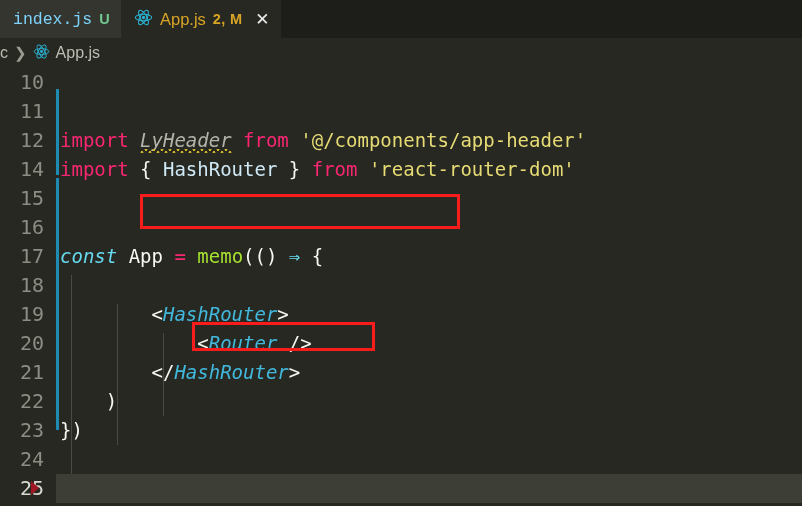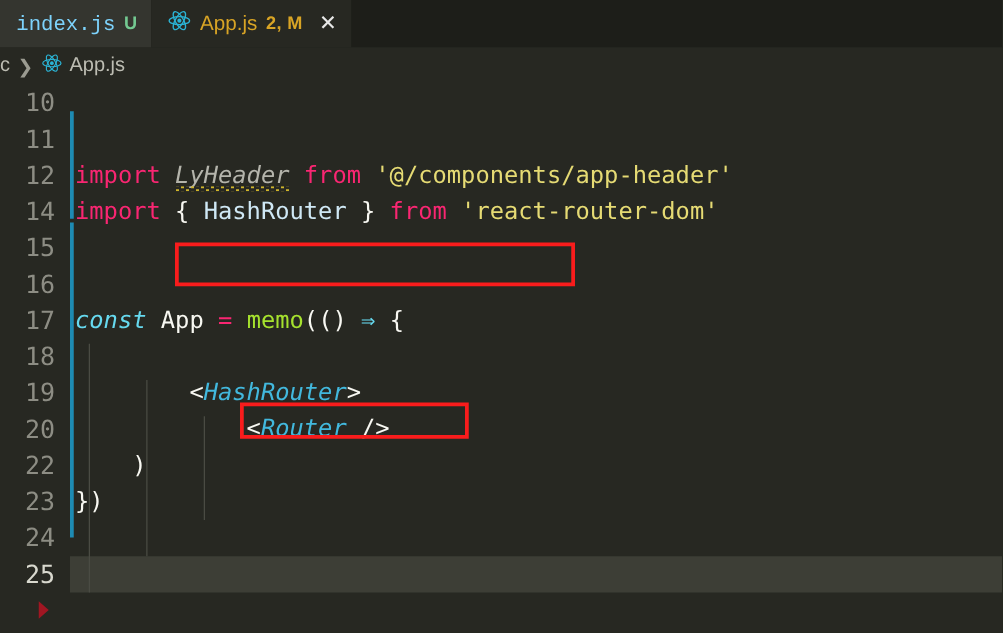--- a/index.html
+++ b/index.html
@@ -253,20 +253,21 @@
         <div class="code-line"><div class="ln">10</div><div class="code-text"></div></div>
         <div class="code-line"><div class="ln">11</div><div class="code-text"></div></div>
         <div class="code-line"><div class="ln">12</div><div class="code-text"><span class="t-kw">import </span><span class="sq-wrap"><span class="t-var">LyHeader</span><span class="squiggle"></span></span><span class="t-var"> </span><span class="t-kw">from</span><span class="t-str"> '@/components/app-header'</span></div></div>
         <div class="code-line"><div class="ln">14</div><div class="code-text"><span class="t-kw">import </span><span class="t-punct">{ </span><span class="t-cls">HashRouter</span><span class="t-punct"> } </span><span class="t-kw">from</span><span class="t-str"> 'react-router-dom'</span></div></div>
         <div class="code-line"><div class="ln">15</div></div>
         <div class="code-line"><div class="ln">16</div><div class="code-text"></div></div>
         <div class="code-line"><div class="ln">17</div><div class="code-text"><span class="t-ctrl">const</span><span class="t-white"> App </span><span class="t-op">=</span><span class="t-white"> </span><span class="t-fn">memo</span><span class="t-punct">(() </span><span class="t-arrow">⇒</span><span class="t-punct"> {</span></div></div>
         <div class="code-line"><div class="ln">18</div></div>
         <div class="code-line"><div class="ln">19</div><div class="code-text"><span class="t-white">        </span><span class="t-punct">&lt;</span><span class="t-tag">HashRouter</span><span class="t-punct">&gt;</span></div></div>
         <div class="code-line"><div class="ln">20</div><div class="code-text"><span class="t-white">            </span><span class="t-punct">&lt;</span><span class="t-tag">Router </span><span class="t-punct">/&gt;</span></div></div>
+        <div class="code-line"><div class="ln">21</div><div class="code-text"><span class="t-white">        </span><span class="t-punct">&lt;/</span><span class="t-tag">HashRouter</span><span class="t-punct">&gt;</span></div></div>
         <div class="code-line"><div class="ln">22</div><div class="code-text"><span class="t-punct">    )</span></div></div>
         <div class="code-line"><div class="ln">23</div><div class="code-text"><span class="t-punct">})</span></div></div>
         <div class="code-line"><div class="ln">24</div><div class="code-text"></div></div>
         <div class="code-line current"><div class="hl-current"></div><div class="ln">25</div><div class="code-text"></div></div>
       </div>
     <div id="gutter-marker"></div>
   <div class="guide" style="left: 71px; top: 207px; height: 199px;"></div>
       <div class="guide" style="left: 117px; top: 236px; height: 141px;"></div>
       <div class="guide" style="left: 163px; top: 265px; height: 83px;"></div>
     </div>

